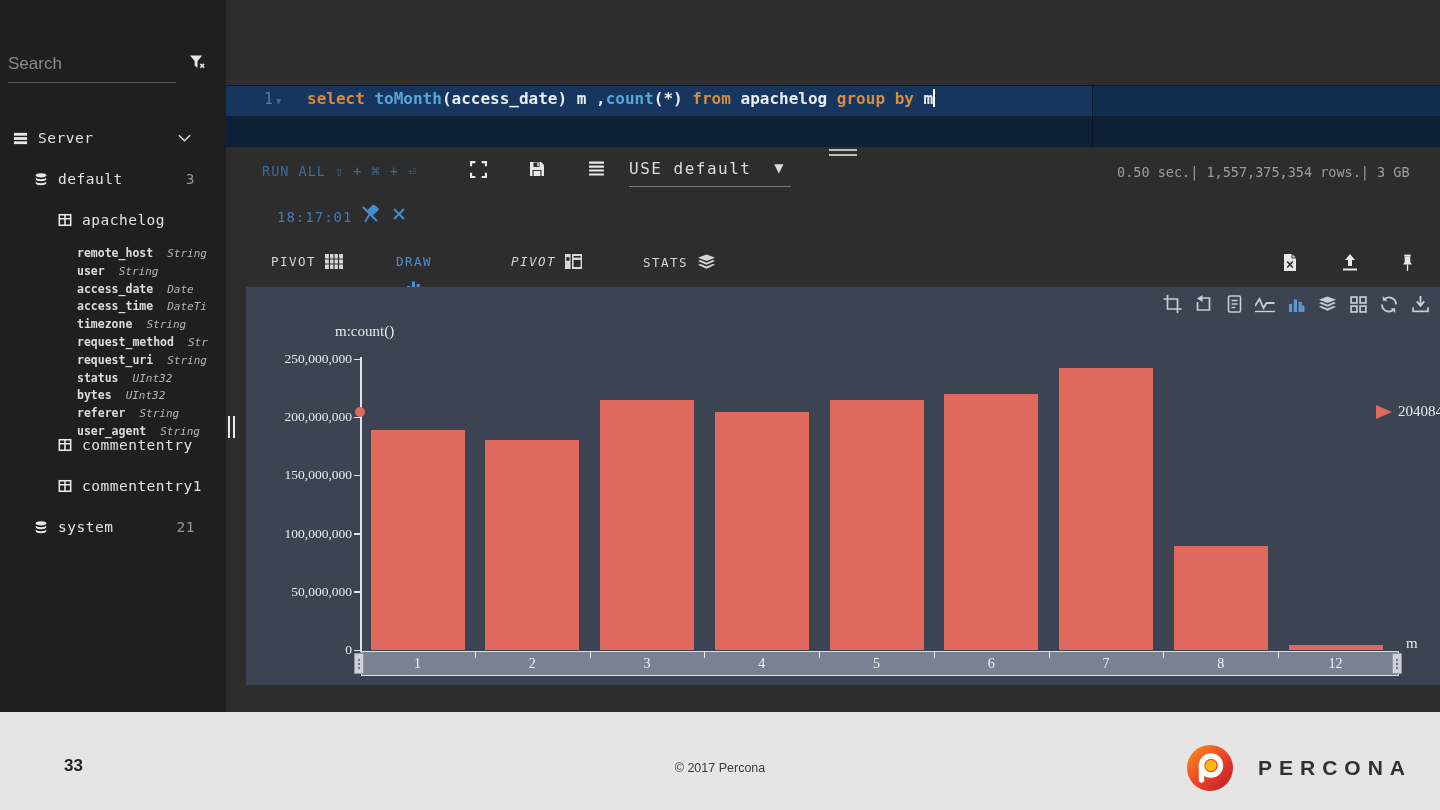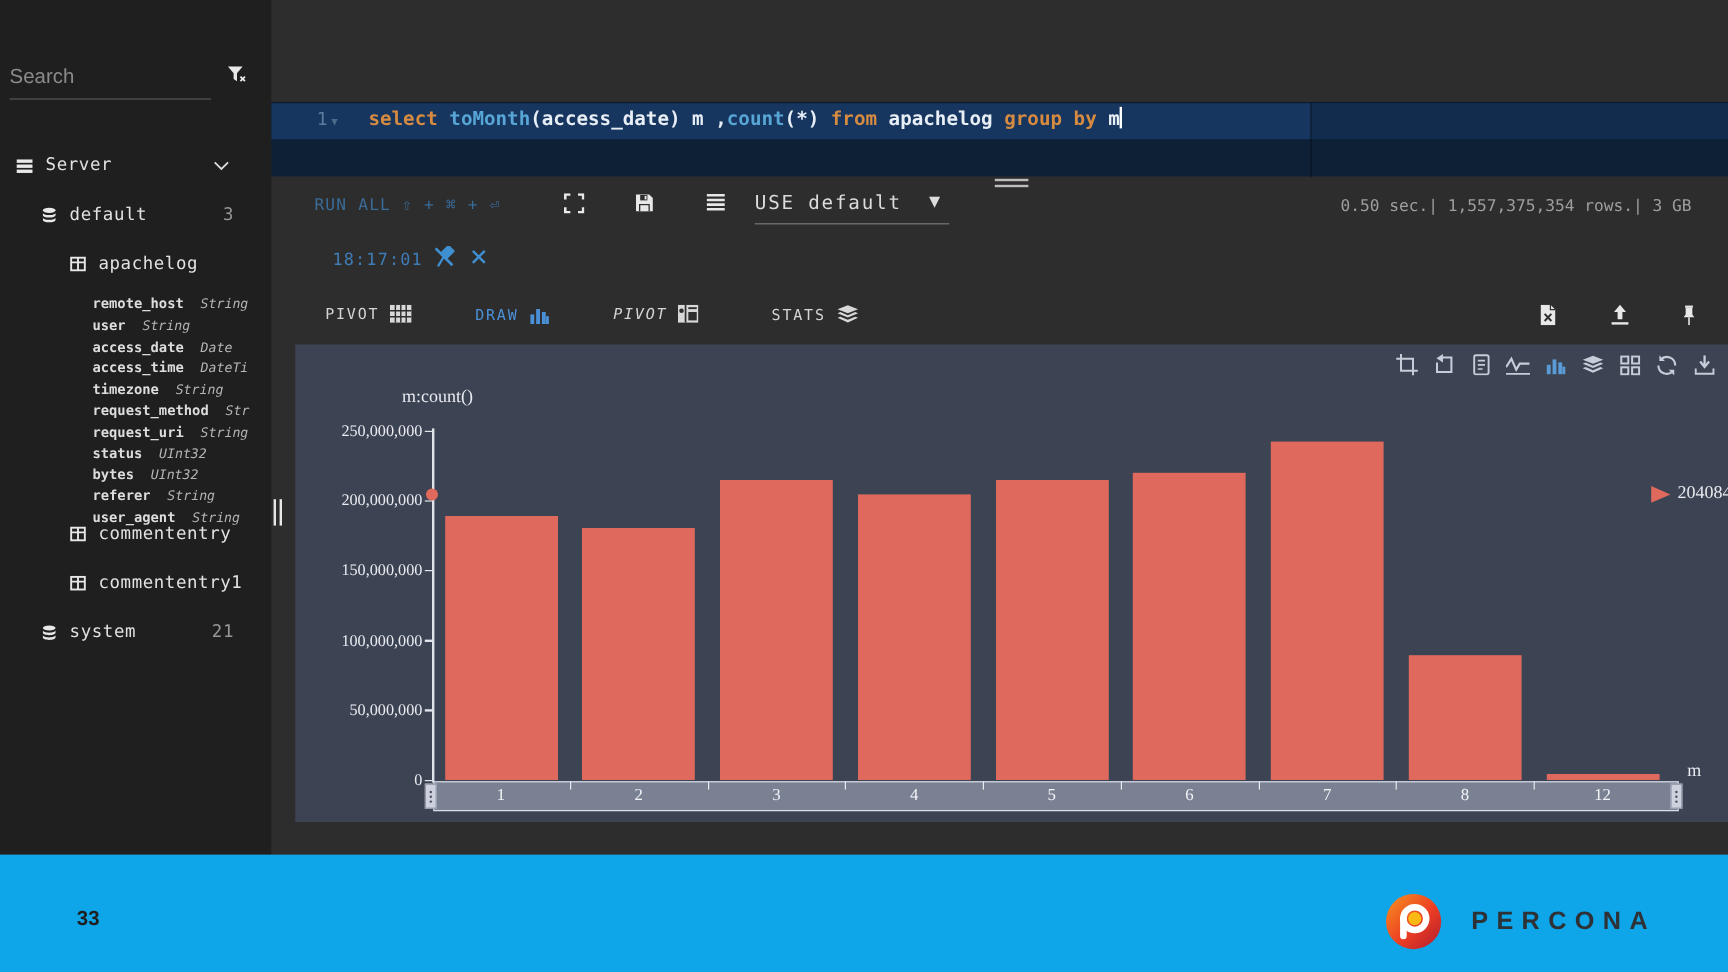--- a/index.html
+++ b/index.html
@@ -1,18 +1,18 @@
 <!DOCTYPE html>
 <html><head>
 <meta charset="utf-8">
 <style>
   * { margin:0; padding:0; box-sizing:border-box; }
   html,body { width:1440px; height:810px; overflow:hidden; background:#fff;
               font-family:"Liberation Sans", sans-serif; }
-  .slide { position:absolute; inset:0; background:#0ea5e9; }
+  .slide { position:absolute; inset:0; background:#e5e5e5; }
   .app { position:absolute; left:0; top:0; width:1440px; height:712px; background:#2d2d2d; }
 
   
   .sidebar { position:absolute; left:0; top:0; width:226px; height:712px;
              background:#1f1f1f; overflow:hidden; z-index:2;
              font-family:"DejaVu Sans Mono", monospace; }
   .search-wrap { position:absolute; left:8px; top:50px; width:210px; }
   .search-input { width:168px; background:transparent; border:none; outline:none;
                   border-bottom:1px solid #565656; color:#cfcfcf; font-size:17px;
                   font-family:"Liberation Sans", sans-serif; padding:4px 0 8px 0; }
@@ -114,21 +114,21 @@
              border:1px solid #8f96a6; cursor:ew-resize; display:flex; flex-direction:column;
              align-items:center; justify-content:center; gap:2px; }
   .bhandle i { width:2px; height:2px; background:#4a4f5c; border-radius:50%; }
   .axis-unit { position:absolute; left:1160px; top:348px; color:#e9ebf1; font-size:15px;
                font-family:"Liberation Serif", serif; }
 
   
   .page-num { position:absolute; left:64px; top:756px; font-size:17px; font-weight:bold; color:#1f1f1f; }
   .copyright { position:absolute; left:0; top:761px; width:100%; text-align:center;
                font-size:12.5px; color:#3a3a3a; }
-  .logo { position:absolute; right:60px; top:744px; display:flex; align-items:center; gap:24px; }
+  .logo { position:absolute; right:28px; top:744px; display:flex; align-items:center; gap:24px; }
   .logo-text { font-size:21px; font-weight:bold; letter-spacing:7px; color:#2e3135; }
   .ic { display:inline-flex; align-items:center; justify-content:center; }
 </style>
 </head>
 <body>
 
 <div class="slide">
   <div class="app">
 
     <aside class="sidebar">
@@ -305,21 +305,21 @@
             <span>PIVOT</span>
             <span class="ic" style="color: rgb(216, 216, 216);">
               <svg width="18" height="15" viewBox="0 0 18 15">
                 <rect width="18" height="15" fill="#d8d8d8"></rect>
                 <g stroke="#2d2d2d" stroke-width="1.2">
                   <path d="M0 5h18M0 10h18M4.5 0v15M9 0v15M13.5 0v15"></path>
                 </g>
               </svg>
             </span>
           </div>
-          <div class="rtab active" style="left: 170px;">
+          <div class="rtab active" style="left: 170px; flex-direction: column;">
             <span>DRAW</span>
             <span class="ic" style="color: rgb(74, 144, 217);">
               <svg width="17" height="16" viewBox="0 0 16 16">
                 <g fill="currentColor">
                   <rect x="0.5" y="8" width="3.2" height="8"></rect>
                   <rect x="5.3" y="3.5" width="3.2" height="12.5"></rect>
                   <rect x="10.1" y="6" width="3.2" height="10"></rect>
                   <rect x="13.5" y="9.5" width="2.4" height="6.5"></rect>
                 </g>
               </svg>
@@ -509,20 +509,21 @@
               <i></i>
               <i></i>
             </div>
             <div class="axis-unit">m</div>
           </div>
       </div>
     </main>
   </div>
 
   <span class="page-num">33</span>
+  <span class="copyright">© 2017 Percona</span>
   <div class="logo">
     <svg width="48" height="48" viewBox="0 0 48 48">
       <defs>
           <linearGradient id="pg" x1="0" y1="0" x2="1" y2="1">
         <stop offset="0" stop-color="#f7941e"></stop>
             <stop offset="0.55" stop-color="#ed3e24"></stop>
             <stop offset="1" stop-color="#b01c2e"></stop>
       </linearGradient>
         </defs>
       <circle cx="24" cy="24" r="23" fill="url(#pg)"></circle>

